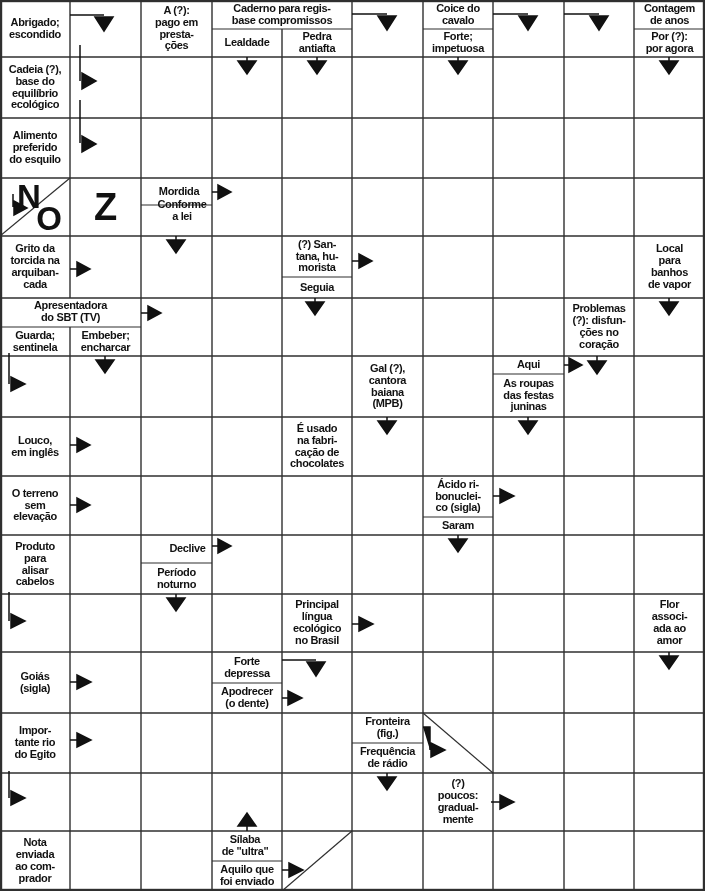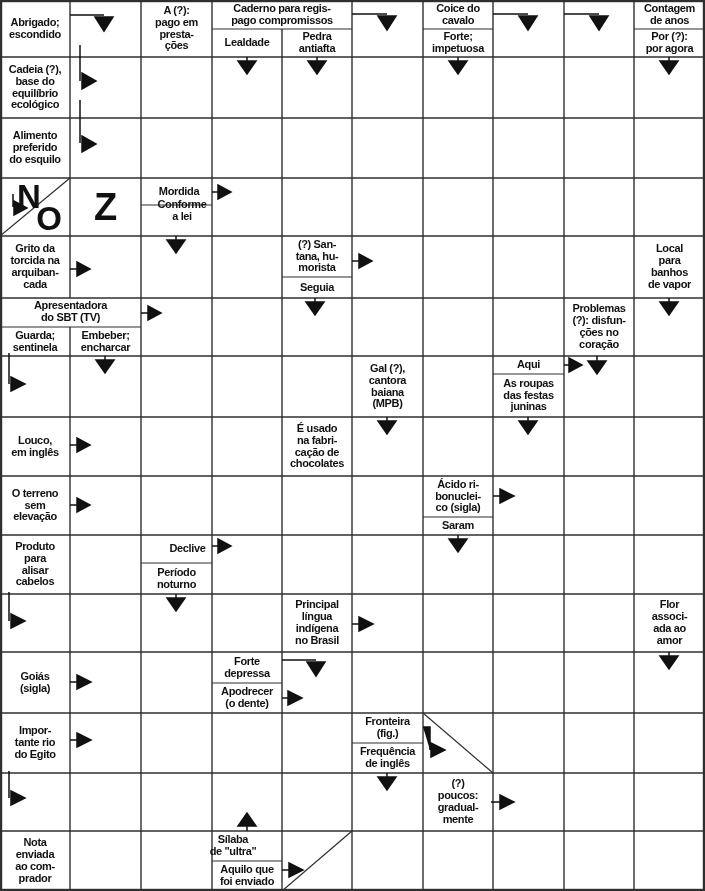--- a/index.html
+++ b/index.html
@@ -124,21 +124,21 @@
     </g>
   </svg>
 
   <div class="clue" style="left:0;top:0;width:70px;height:57px">Abrigado;
 escondido</div>
   <div class="clue" style="left:141px;top:0;width:71px;height:57px">A (?):
 pago em
 presta-
 ções</div>
   <div class="clue" style="left:212px;top:0;width:140px;height:29px">Caderno para regis-
-pago compromissos</div>
+base compromissos</div>
   <div class="clue" style="left:212px;top:29px;width:70px;height:28px">Lealdade</div>
   <div class="clue" style="left:282px;top:29px;width:70px;height:28px">Pedra
 antiafta</div>
   <div class="clue" style="left:423px;top:0;width:70px;height:29px">Coice do
 cavalo</div>
   <div class="clue" style="left:423px;top:29px;width:70px;height:28px">Forte;
 impetuosa</div>
   <div class="clue" style="left:634px;top:0;width:71px;height:29px">Contagem
 de anos</div>
   <div class="clue" style="left:634px;top:29px;width:71px;height:28px">Por (?):
@@ -198,48 +198,48 @@
   <div class="clue" style="left:423px;top:517px;width:70px;height:18px">Saram</div>
   <div class="clue" style="left:0;top:535px;width:70px;height:59px">Produto
 para
 alisar
 cabelos</div>
   <div class="clue" style="left:142px;top:535px;width:91px;height:28px">Declive</div>
   <div class="clue" style="left:141px;top:563px;width:71px;height:31px">Período
 noturno</div>
   <div class="clue" style="left:282px;top:594px;width:70px;height:58px">Principal
 língua
-indígena
+ecológico
 no Brasil</div>
   <div class="clue" style="left:634px;top:594px;width:71px;height:58px">Flor
 associ-
 ada ao
 amor</div>
   <div class="clue" style="left:0;top:652px;width:70px;height:61px">Goiás
 (sigla)</div>
   <div class="clue" style="left:212px;top:652px;width:70px;height:31px">Forte
 depressa</div>
   <div class="clue" style="left:212px;top:683px;width:70px;height:30px">Apodrecer
 (o dente)</div>
   <div class="clue" style="left:0;top:713px;width:70px;height:60px">Impor-
 tante rio
 do Egito</div>
   <div class="clue" style="left:352px;top:713px;width:71px;height:30px">Fronteira
 (fig.)</div>
   <div class="clue" style="left:352px;top:743px;width:71px;height:30px">Frequência
-de inglês</div>
+de rádio</div>
   <div class="clue" style="left:423px;top:773px;width:70px;height:58px">(?)
 poucos:
 gradual-
 mente</div>
   <div class="clue" style="left:0;top:831px;width:70px;height:60px">Nota
 enviada
 ao com-
 prador</div>
-  <div class="clue" style="left:204px;top:831px;width:58px;height:30px">Sílaba
+  <div class="clue" style="left:216px;top:831px;width:58px;height:30px">Sílaba
 de "ultra"</div>
   <div class="clue" style="left:212px;top:861px;width:70px;height:30px">Aquilo que
 foi enviado</div>
 
   <div class="prefill small" style="left:13px;top:183px">N</div>
   <div class="prefill small" style="left:33px;top:205px">O</div>
   <div class="prefill big" style="left:70px;top:178px;width:71px;height:58px">Z</div>
 
 </div>
 

